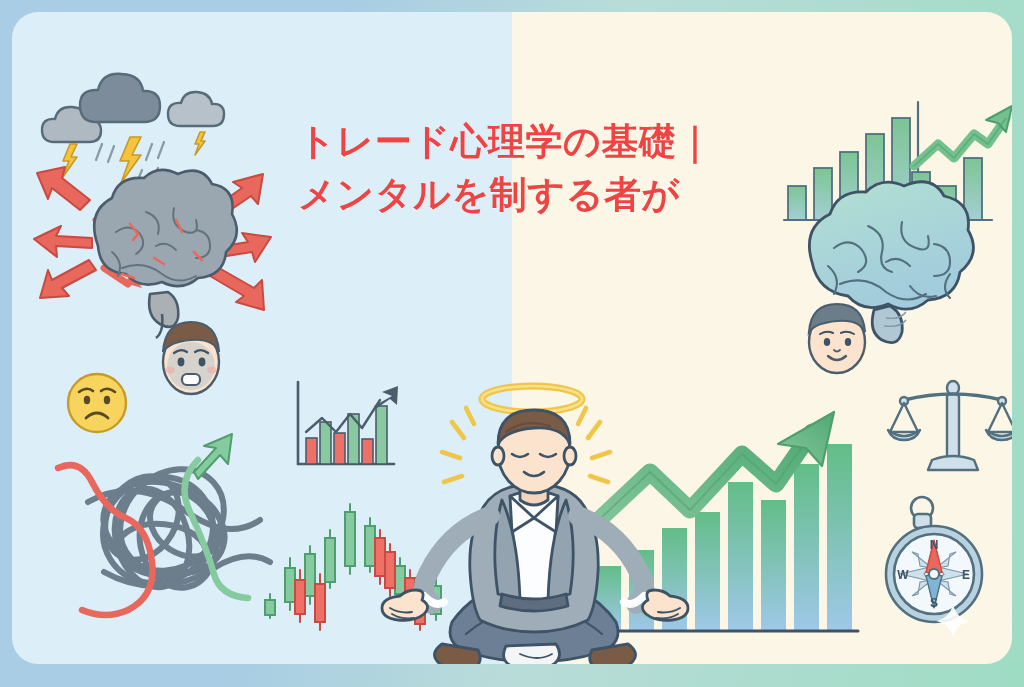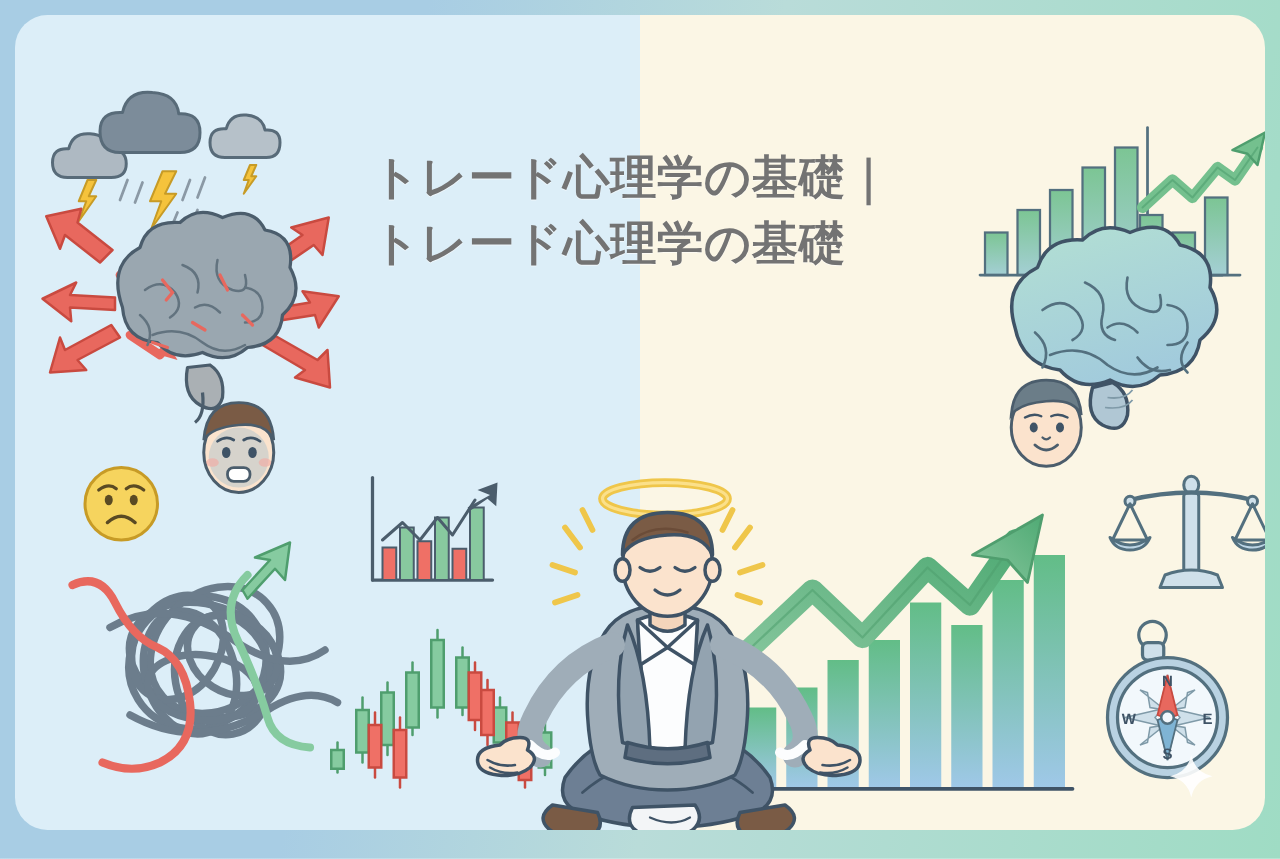--- a/index.html
+++ b/index.html
@@ -19,21 +19,21 @@
   .half-left{left:0;width:50%;background:#dceef8;}
   .half-right{left:50%;width:50%;background:#fbf6e5;}
 
   .sparkle{
     position:absolute;right:42px;bottom:26px;width:34px;height:34px;
   }
 
   
   .headline{
     position:absolute;left:286px;top:104px;width:470px;
-    color:#737373;
+    color:#ef4444;
     font-weight:bold;font-size:37px;line-height:1.42;
     letter-spacing:.5px;
     text-shadow:0 1px 0 rgba(255,255,255,.55);
     font-family:"DejaVu Sans","Liberation Sans",sans-serif;
   }
   .headline .ln{display:block;white-space:nowrap;}
 
   
   .art{position:absolute;}
   svg{display:block;overflow:visible;}
@@ -482,17 +482,17 @@
     </div>
 
     <div class="sparkle">
       <svg width="34" height="34" viewBox="0 0 34 34">
         <path d="M17 0 q3 14 17 17 q-14 3 -17 17 q-3 -14 -17 -17 q14 -3 17 -17z" fill="#ffffff" opacity=".9"></path>
       </svg>
     </div>
 
     <div class="headline">
       <span class="ln">トレード心理学の基礎｜</span>
-      <span class="ln">トレード心理学の基礎</span>
+      <span class="ln">メンタルを制する者が</span>
     </div>
 
   </div>
 </div>
 
 </body></html>

